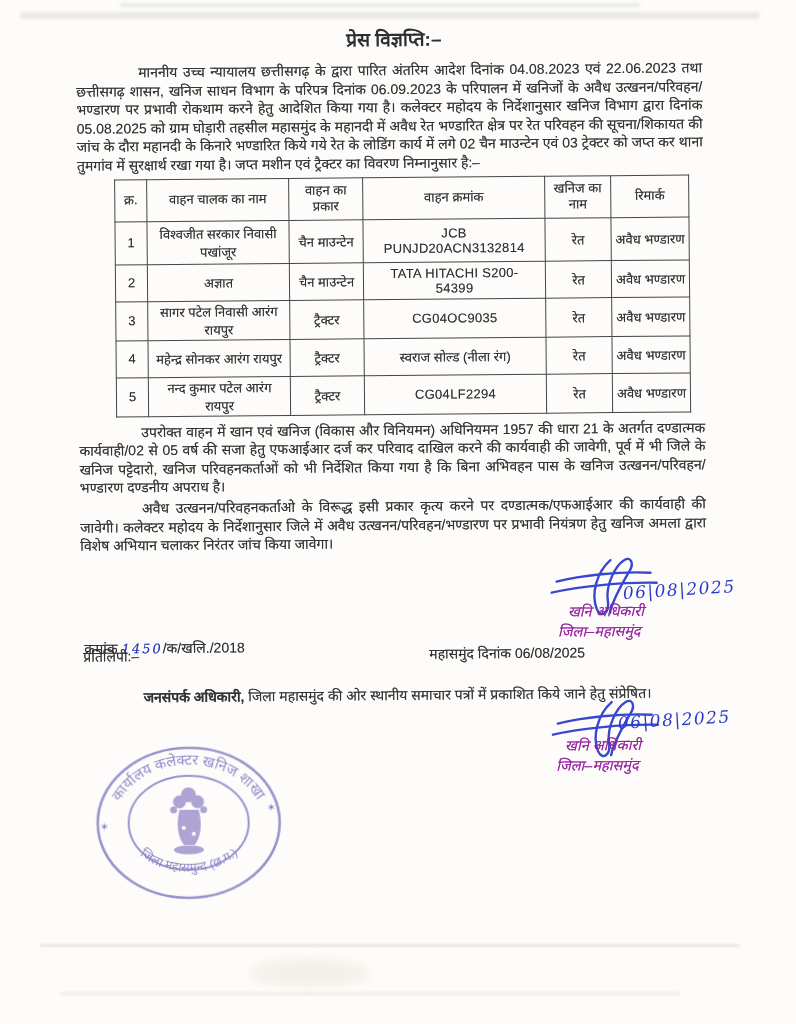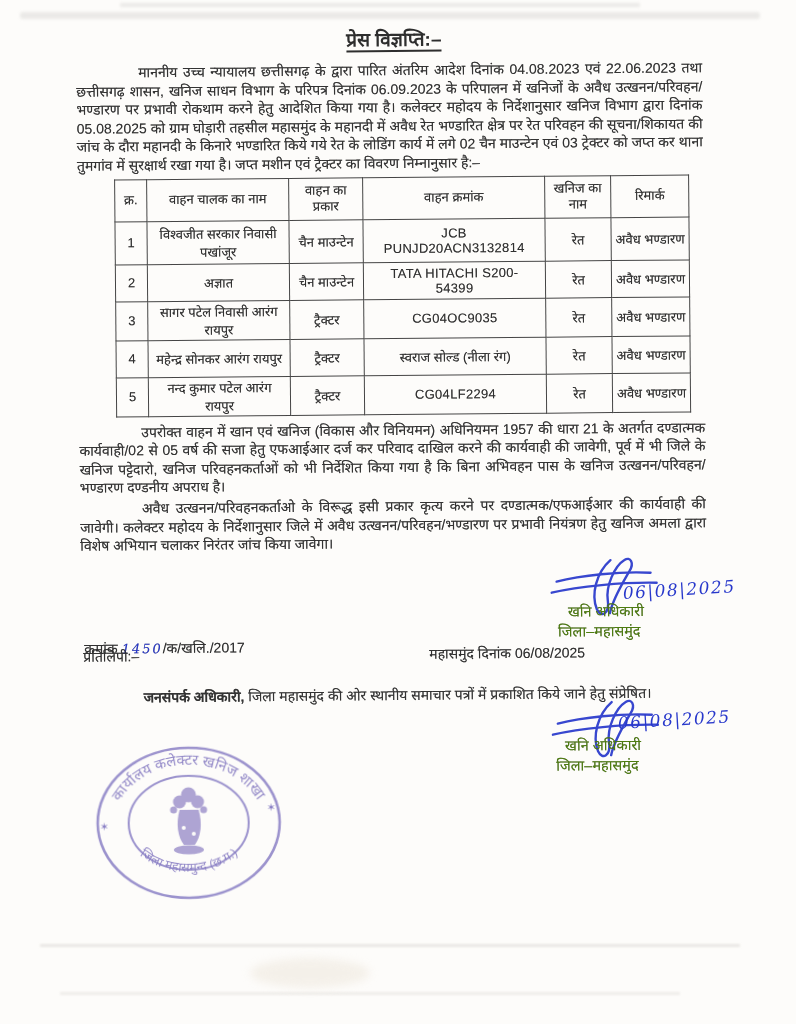--- a/index.html
+++ b/index.html
@@ -16,21 +16,21 @@
   .art.topband2{left:120px;top:3px;width:520px;height:4px;background:#bdbbb8;opacity:.28;filter:blur(1.5px);}
   .art.botline1{left:40px;top:944px;width:700px;height:3px;background:#d8d5d0;opacity:.5;filter:blur(1px);}
   .art.botline2{left:60px;top:992px;width:620px;height:3px;background:#e2dfda;opacity:.5;filter:blur(1px);}
   .art.smudge{left:250px;top:958px;width:120px;height:30px;background:#efe9df;opacity:.6;filter:blur(4px);border-radius:50%;}
 
   .content{position:absolute;inset:0;transform:rotate(-0.5deg);}
 
   .title{
     text-align:center;margin:26px 0 0 0;font-size:19px;font-weight:bold;color:#2e2e2e;
   }
-  .title span{text-decoration:underline;text-underline-offset:4px;text-decoration-thickness:1.5px;}
+  .title span{text-underline-offset:4px;text-decoration-thickness:1.5px;}
 
   .para{
     margin:7px 90px 0 80px;
     font-size:14px;line-height:18.6px;text-align:justify;
     text-indent:62px;color:#333;
     text-shadow:0 0 .4px rgba(50,50,50,.55);
   }
   .para.first{margin-top:9px;}
 
   table.seized{
@@ -49,21 +49,21 @@
   .veh{white-space:pre-line;}
   tr.r0{height:42px}tr.r1{height:43px}tr.r2{height:37px}tr.r3{height:37px}tr.r4{height:37px}tr.r5{height:38px}
 
   
   .abs{position:absolute;}
   .hand{
     font-family:"DejaVu Serif","Liberation Serif",serif;
     font-style:italic;color:#2838cb;letter-spacing:1.5px;
   }
   .sig-date{font-size:17px;transform:rotate(-3deg);}
-  .officer{font-size:14.5px;color:#4d7c0f;text-shadow:0 0 .4px rgba(50,50,50,.5);}
+  .officer{font-size:14.5px;color:#a21caf;text-shadow:0 0 .4px rgba(50,50,50,.5);font-style:italic;}
   .refline,.placedate,.copylabel{font-size:14px;color:#303030;text-shadow:0 0 .4px rgba(50,50,50,.5);}
   .refnum{font-size:13px;letter-spacing:2px;}
   .copypara{
     position:absolute;left:80px;top:672px;width:642px;
     font-size:14px;line-height:19px;text-align:justify;text-indent:62px;color:#333;
     text-shadow:0 0 .4px rgba(50,50,50,.5);
   }
   .stamp{position:absolute;left:88px;top:740px;opacity:.92;filter:blur(.3px);}
 </style>
 </head>
@@ -155,21 +155,21 @@
         <path d="M3 38 C 30 32, 74 28, 108 29"></path>
         <path d="M62 6 C 48 18, 42 40, 48 55 C 52 64, 61 60, 59 46 C 57 32, 66 12, 76 6 C 82 2, 86 9, 81 17 C 74 29, 64 45, 61 59"></path>
       </g>
     </svg>
     <span class="abs hand sig-date" style="left:622px;top:582px">06|08|2025</span>
     <span class="abs officer" style="left:567px;top:602px">खनि अधिकारी</span>
     <span class="abs officer" style="left:557px;top:622px">जिला–महासमुंद</span>
 
     <div class="abs refline" style="left:83px;top:636px">
       <span>क्रमांक</span>
-      <span class="hand refnum">1450</span><span>/क/खलि./2017</span>
+      <span class="hand refnum">1450</span><span>/क/खलि./2018</span>
     </div>
     <div class="abs placedate" style="left:428px;top:644px">महासमुंद दिनांक  06/08/2025</div>
     <div class="abs copylabel" style="left:82px;top:644px">प्रतिलिपी:–</div>
 
     <p class="copypara"><b>जनसंपर्क अधिकारी,</b><span> जिला महासमुंद की ओर स्थानीय समाचार पत्रों में प्रकाशित किये जाने हेतु संप्रेषित।</span></p>
 
     <svg class="abs" style="left:548px;top:698px" width="125" height="62" viewBox="0 0 125 62">
       <g stroke="#2838cb" stroke-width="2.4" fill="none" stroke-linecap="round" opacity=".92">
         <path d="M8 27 C 32 21, 72 17, 102 19"></path>
         <path d="M3 38 C 30 32, 74 28, 108 29"></path>

